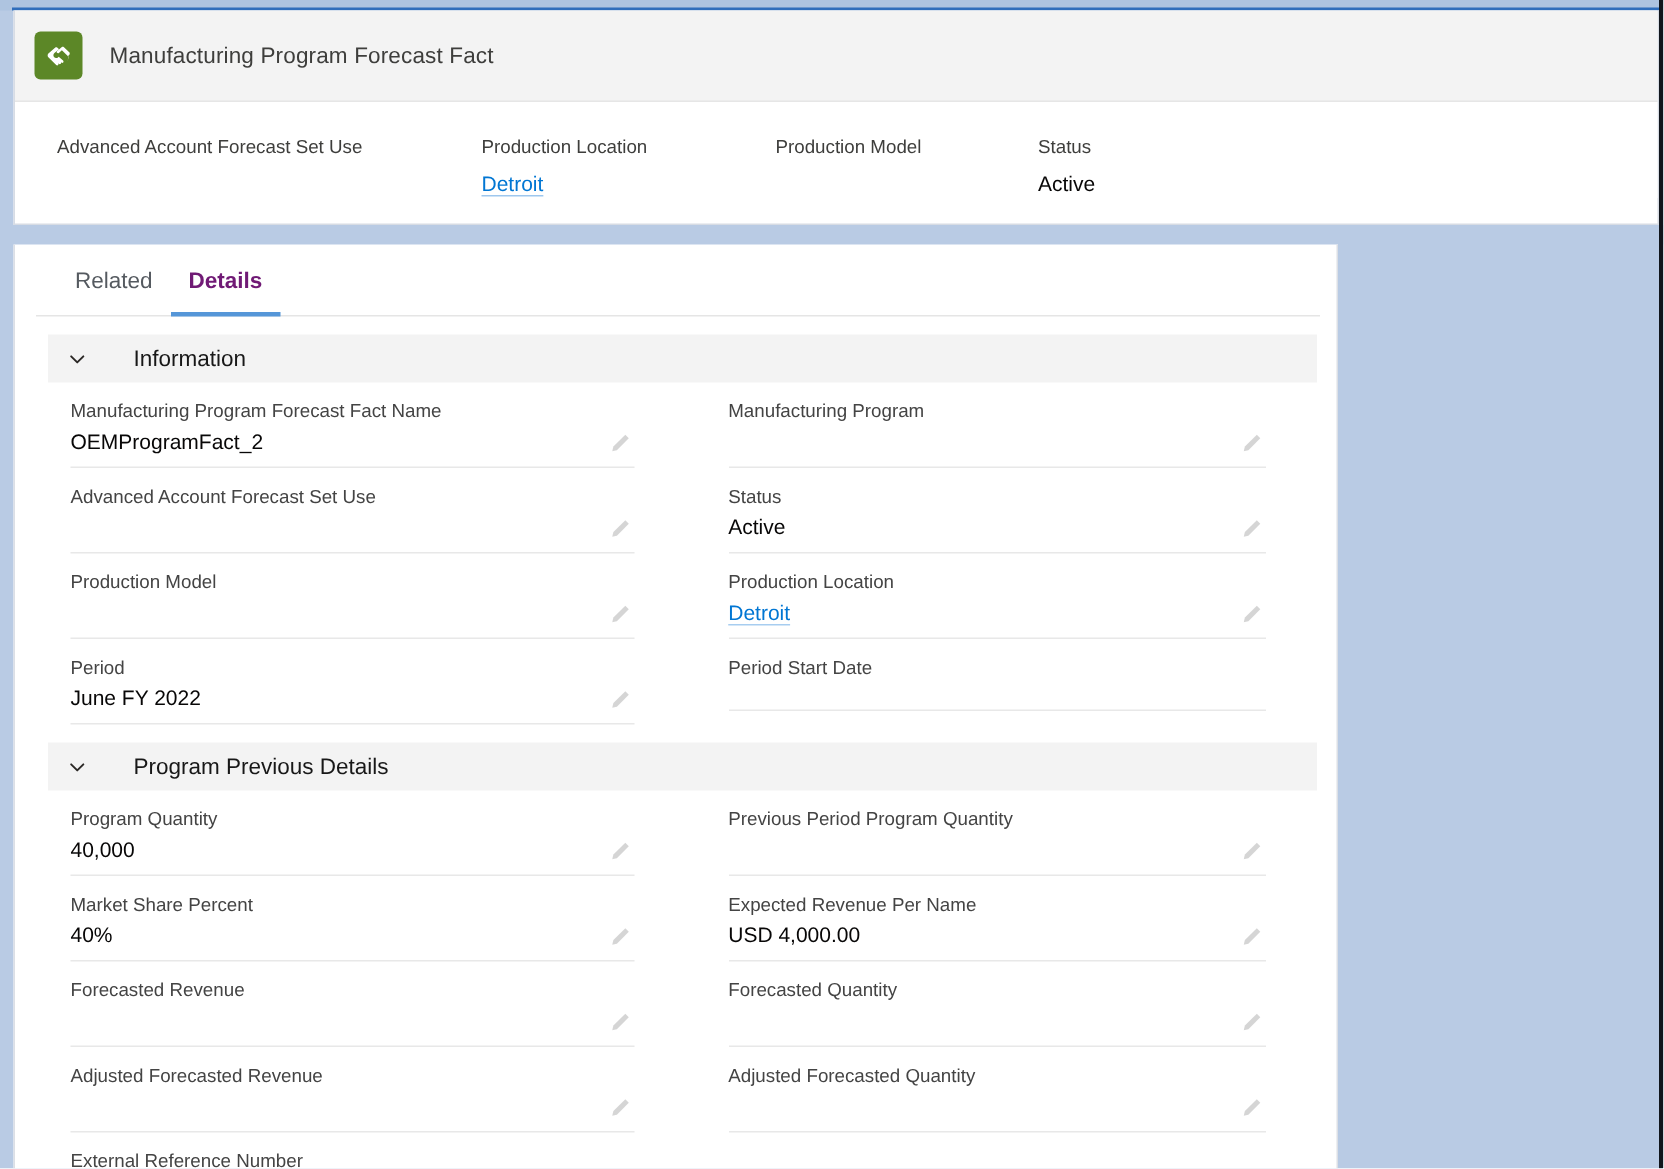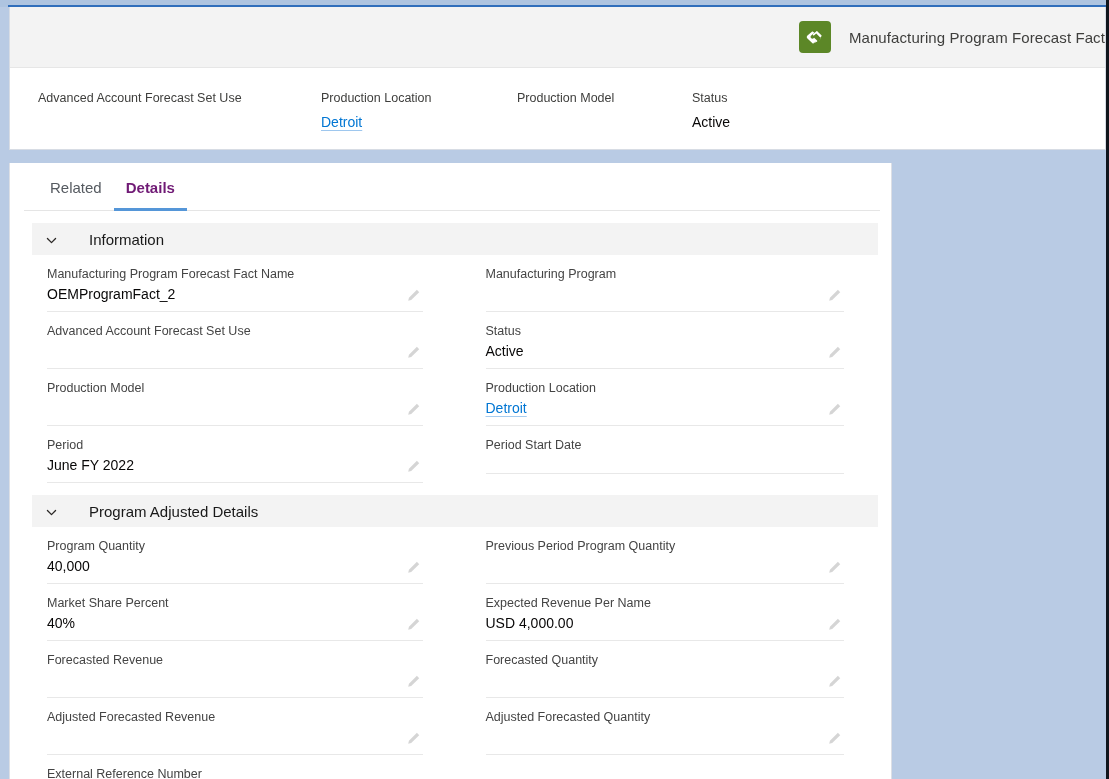--- a/index.html
+++ b/index.html
@@ -54,21 +54,20 @@
     border: 1px solid #d7dce4;
     border-top: none;
   }
   .header-top {
     height: 61px;
     background: #f3f3f3;
     display: flex;
     align-items: center;
     padding-left: 13px;
     border-bottom: 1px solid #e6e6e6;
-    justify-content: flex-end;
   }
   .entity-icon {
     width: 32px; height: 32px;
     border-radius: 4px;
     background: #5c8727;
     display: flex;
     align-items: center;
     justify-content: center;
     flex: 0 0 auto;
   }
@@ -373,21 +372,21 @@
         </div>
       </div>
     </div>
 
     <div class="section-head">
       <span class="chev">
         <svg width="13" height="13" viewBox="0 0 16 16" aria-hidden="true">
           <path d="M3 5.6 8 10.6 13 5.6" fill="none" stroke="#2b2826" stroke-width="1.6" stroke-linecap="round" stroke-linejoin="round"></path>
         </svg>
       </span>
-      <span class="section-title">Program Adjusted Details</span>
+      <span class="section-title">Program Previous Details</span>
     </div>
 
     <div class="field-grid">
       <div class="col left">
 
         <div class="field">
           <div class="f-label">Program Quantity</div>
           <div class="f-value">40,000</div>
           <span class="pencil">
             <svg width="15" height="15" viewBox="0 0 16 16" aria-hidden="true">

